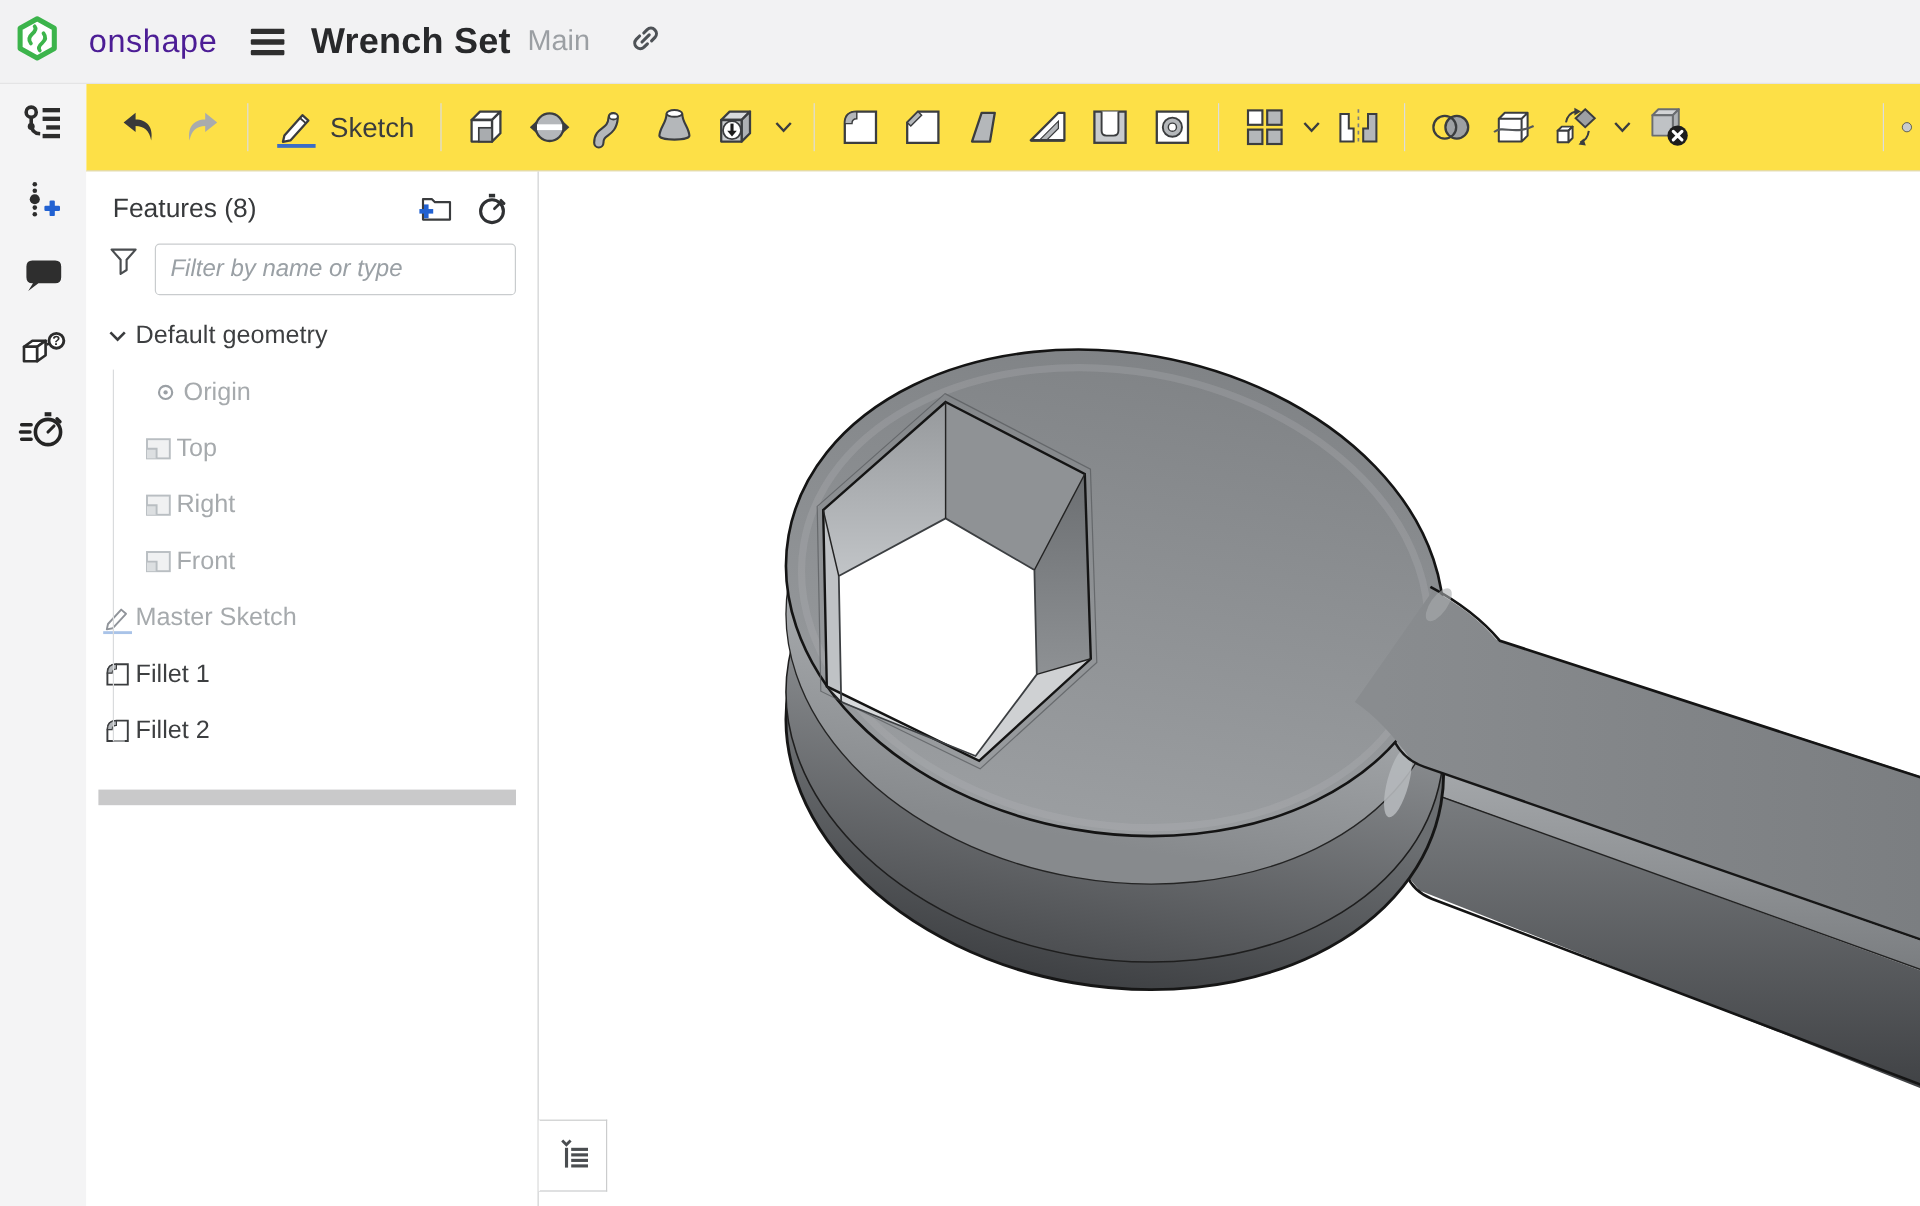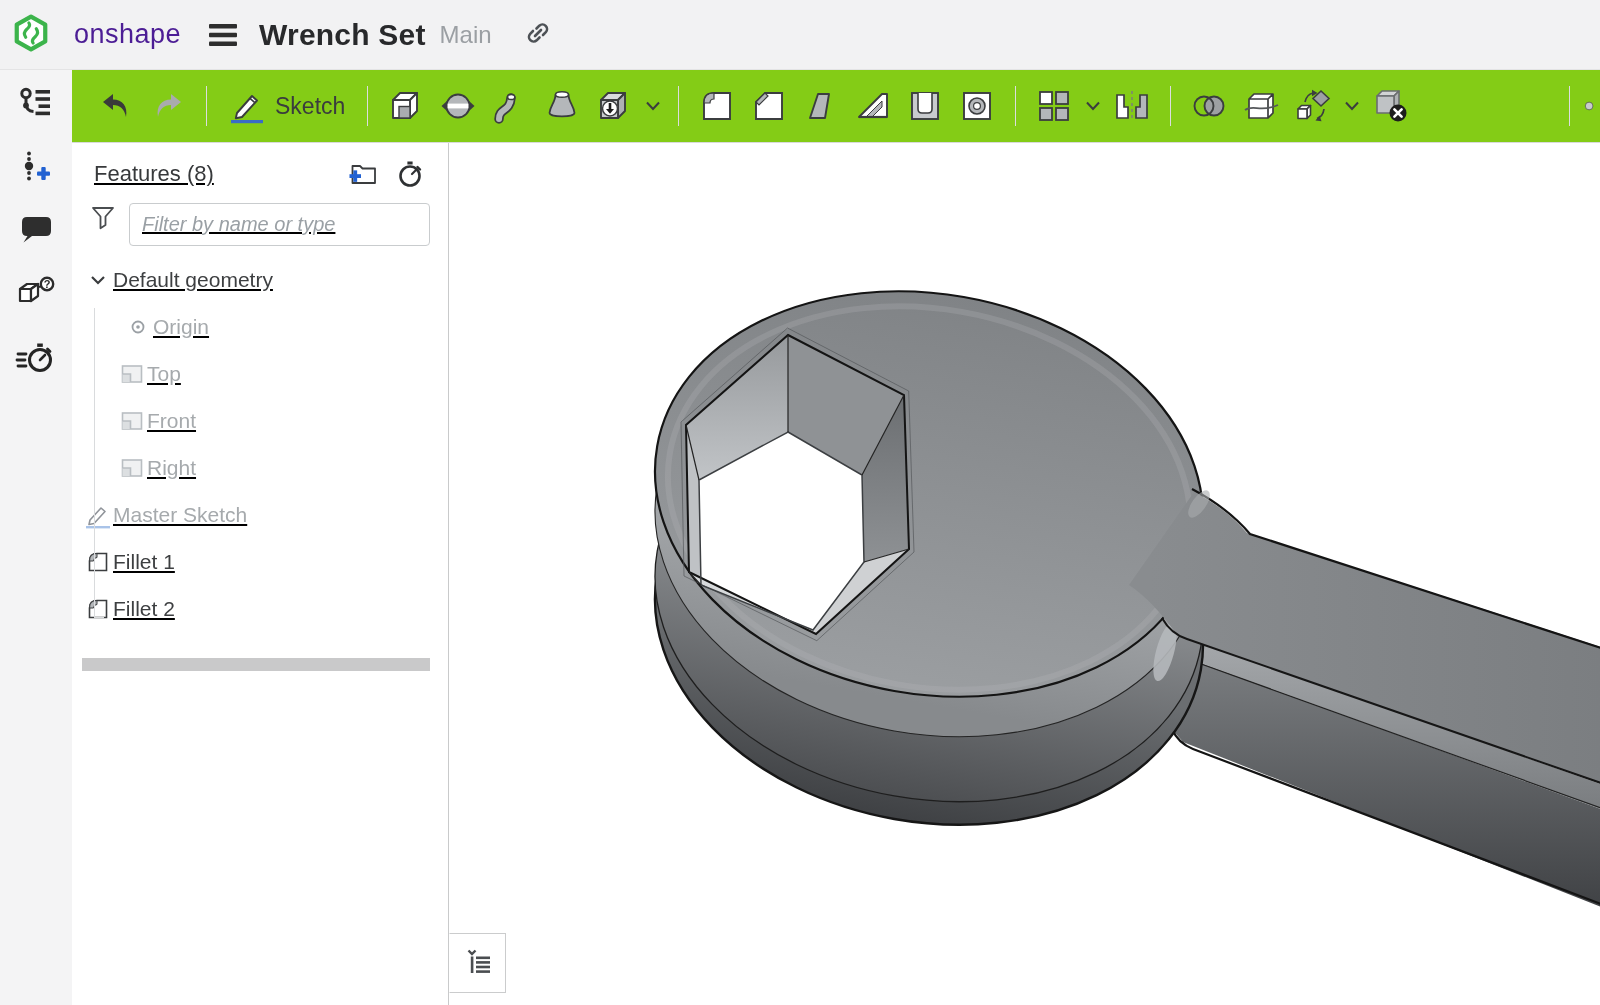--- a/index.html
+++ b/index.html
@@ -28,35 +28,35 @@
     width:72px; background:#f4f4f5; flex-shrink:0;
     display:flex; flex-direction:column; align-items:center;
     padding-top:14px; gap:21px;
   }
   .side-btn { width:44px; height:42px; display:flex; align-items:center; justify-content:center; cursor:pointer; }
 
   .content { flex:1; display:flex; flex-direction:column; min-width:0; }
 
   
   .toolbar {
-    height:73px; background:#84cc16; border-bottom:1px solid #d9dadb;
+    height:73px; background:#fde047; border-bottom:1px solid #d9dadb;
     display:flex; align-items:center; padding-left:18px;
     position:relative; overflow:hidden; flex-shrink:0;
   }
   .tbtn { width:40px; height:40px; display:flex; align-items:center; justify-content:center;
           margin:0 6px; cursor:pointer; flex-shrink:0; }
   .tbtn.small { width:22px; margin:0 2px; }
   .tsep { width:1px; height:40px; background:#dcddde; margin:0 12px; flex-shrink:0; }
   .sketch-btn { display:flex; align-items:center; gap:10px; margin:0 10px; cursor:pointer; flex-shrink:0; }
   .sketch-label { font-size:23px; color:#3a3c3e; }
   .tbtn.partial { position:absolute; right:0; width:14px; overflow:hidden; justify-content:flex-start; }
   .tsep.edge { position:absolute; right:18px; }
 
   
-  .workarea { flex:1; display:flex; position:relative; min-height:0;text-decoration:underline; }
+  .workarea { flex:1; display:flex; position:relative; min-height:0; }
 
   .fpanel {
     width:377px; background:#ffffff; border-right:1px solid #c9cacb;
     position:relative; flex-shrink:0;
   }
   .fhead { display:flex; align-items:center; padding:16px 20px 8px 22px; }
   .ftitle { font-size:22px; color:#37393b; flex:1; }
   .fhead-btn { width:34px; height:30px; display:flex; align-items:center; justify-content:center;
                margin-left:14px; cursor:pointer; }
   .frow-filter { display:flex; gap:9px; padding:6px 18px 10px 14px; }
@@ -425,32 +425,32 @@
             </div>
 
             <div class="trow child muted">
               <span class="ticon">
                 <svg width="26" height="26" viewBox="0 0 26 26">
                   <rect x="3.5" y="5" width="19" height="16" fill="#f0f1f2" stroke="#b9bec2" stroke-width="1.6"></rect>
                   <rect x="3.5" y="13" width="8" height="8" fill="#dcdfe1"></rect>
                   <path d="M3.5 13 H11.5 V21" stroke="#b9bec2" stroke-width="1.6" fill="none"></path>
                 </svg>
               </span>
-              <span>Front</span>
+              <span>Right</span>
             </div>
 
             <div class="trow child muted">
               <span class="ticon">
                 <svg width="26" height="26" viewBox="0 0 26 26">
                   <rect x="3.5" y="5" width="19" height="16" fill="#f0f1f2" stroke="#b9bec2" stroke-width="1.6"></rect>
                   <rect x="3.5" y="13" width="8" height="8" fill="#dcdfe1"></rect>
                   <path d="M3.5 13 H11.5 V21" stroke="#b9bec2" stroke-width="1.6" fill="none"></path>
                 </svg>
               </span>
-              <span>Right</span>
+              <span>Front</span>
             </div>
 
             <div class="trow muted">
               <span class="ticon">
                 <svg width="28" height="28" viewBox="0 0 28 28">
                   <path d="M6 19 L17 7 L21 10.5 L10 22.5 L5 23.5 Z" fill="#ffffff" stroke="#90949a" stroke-width="1.6" stroke-linejoin="round"></path>
                   <rect x="2" y="25" width="24" height="2.4" fill="#a9c3e8"></rect>
                 </svg>
               </span>
               <span>Master Sketch</span>

